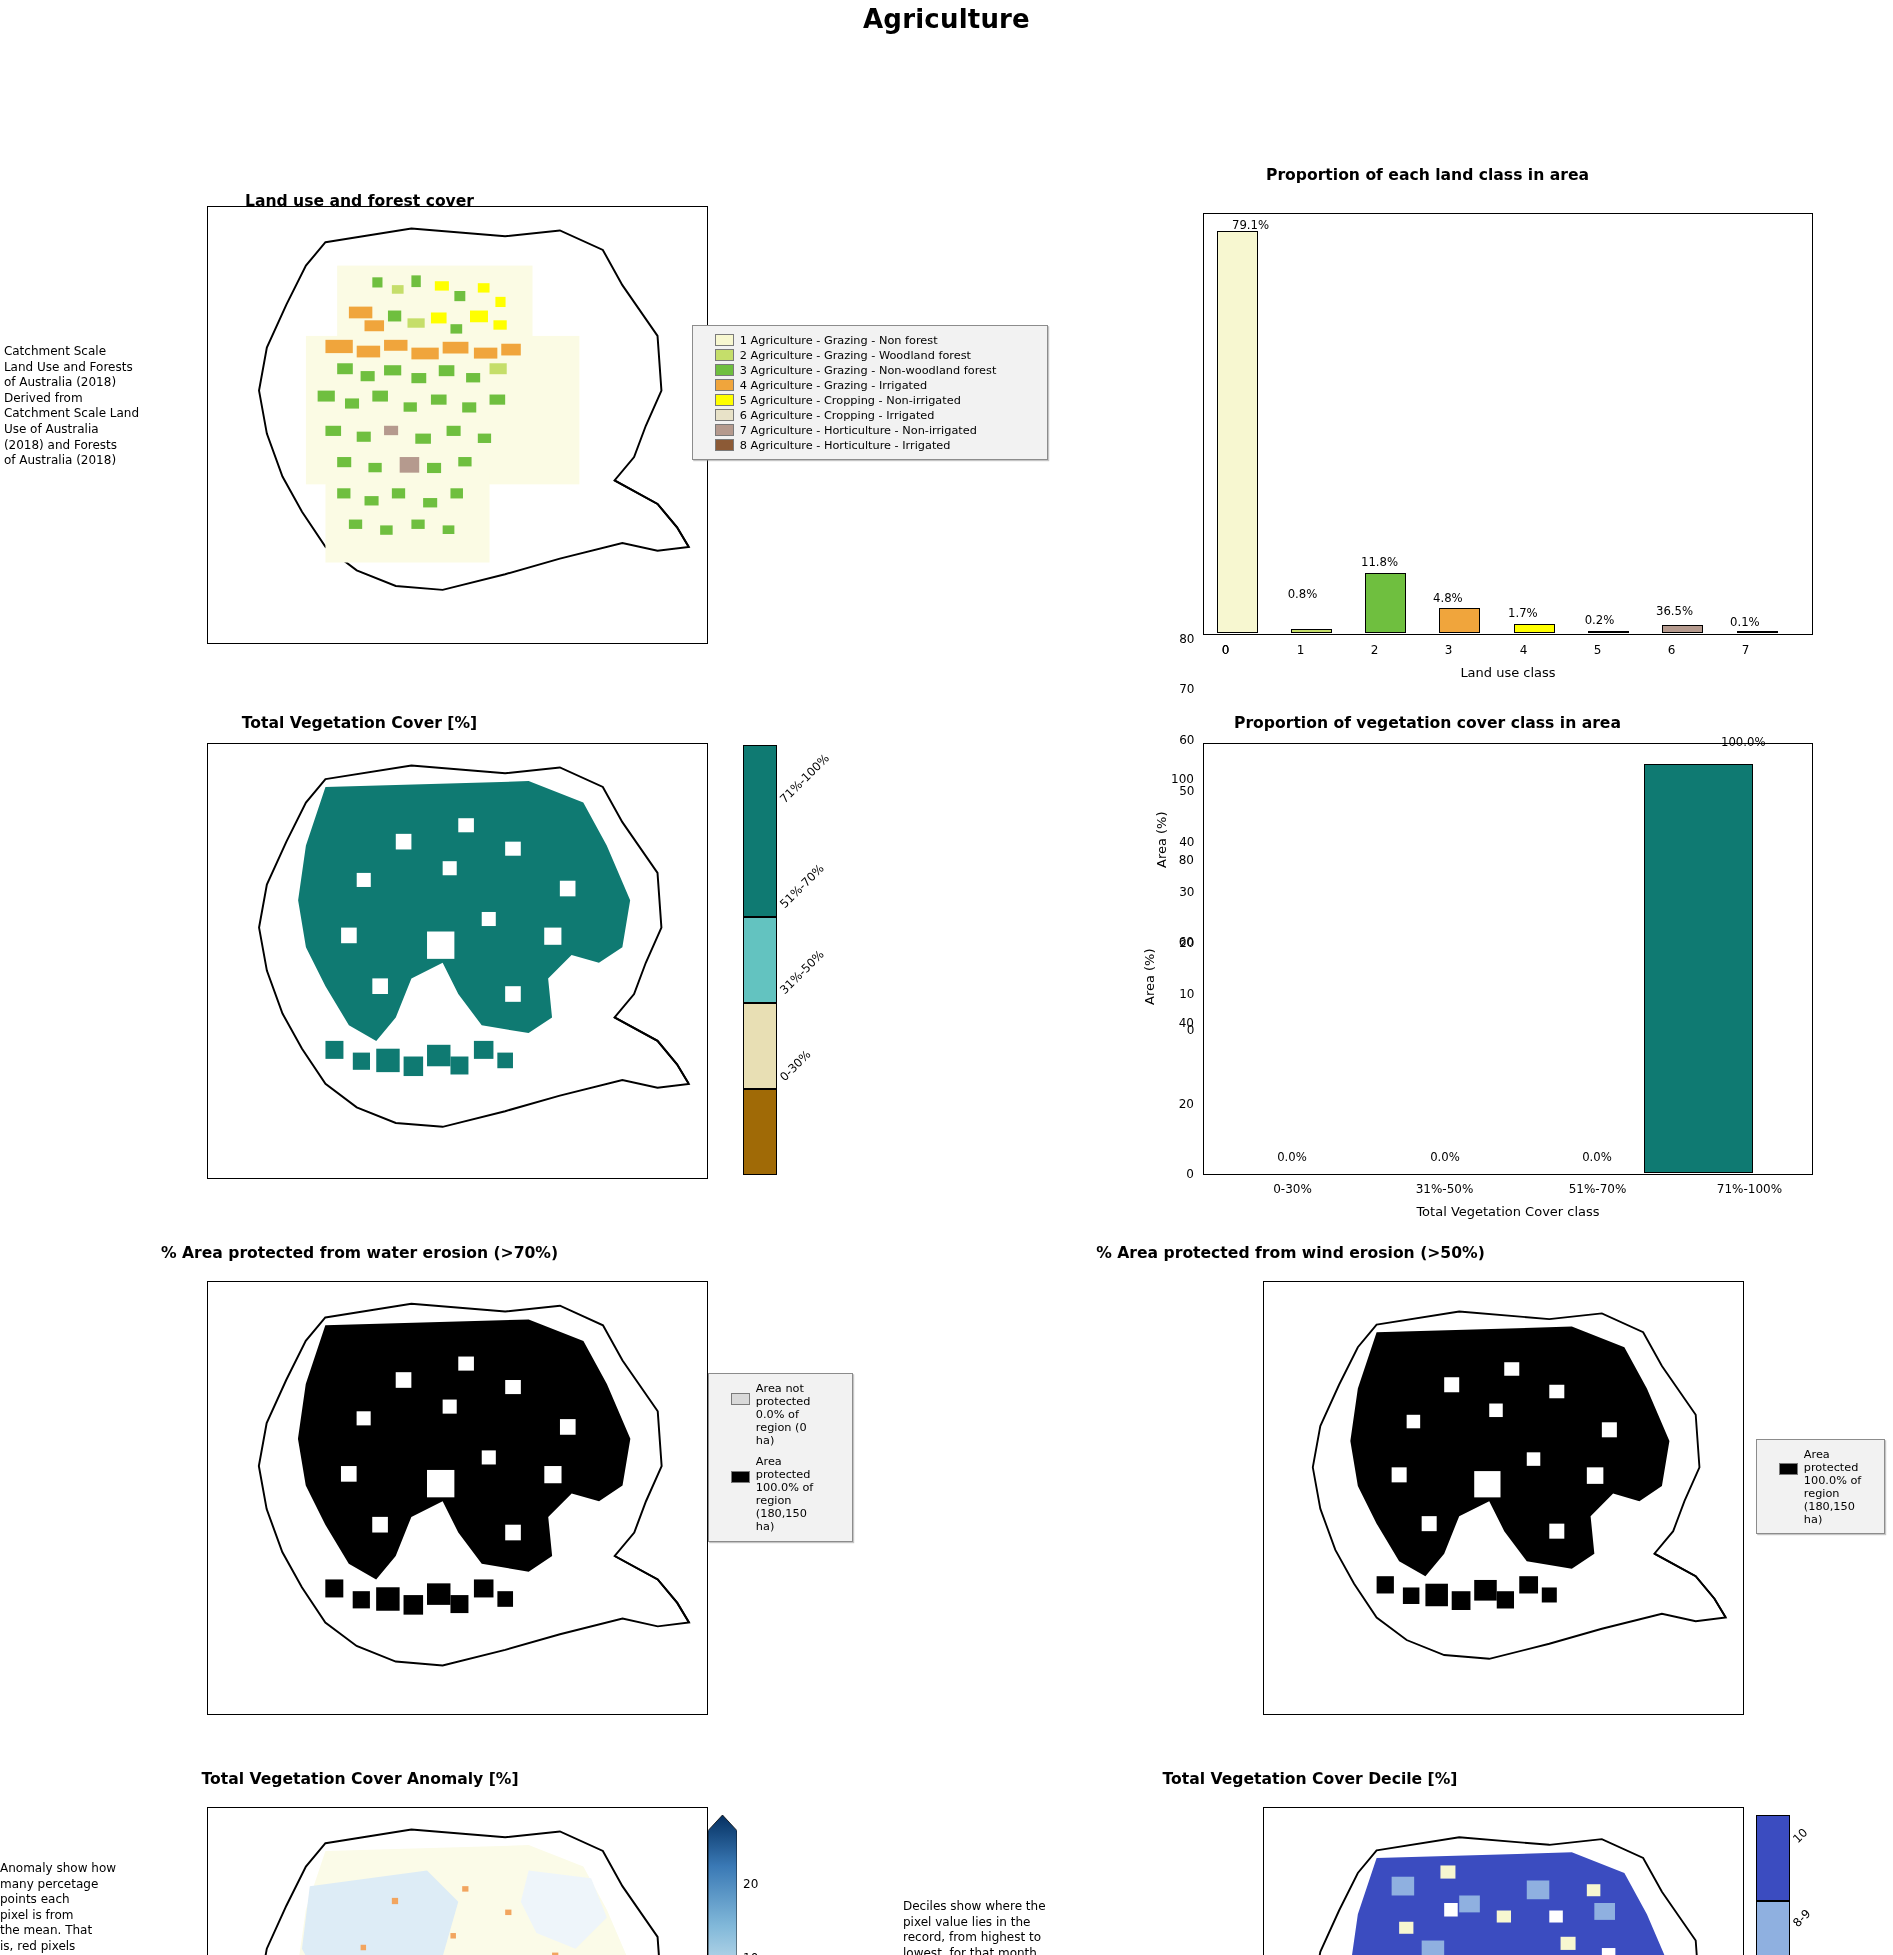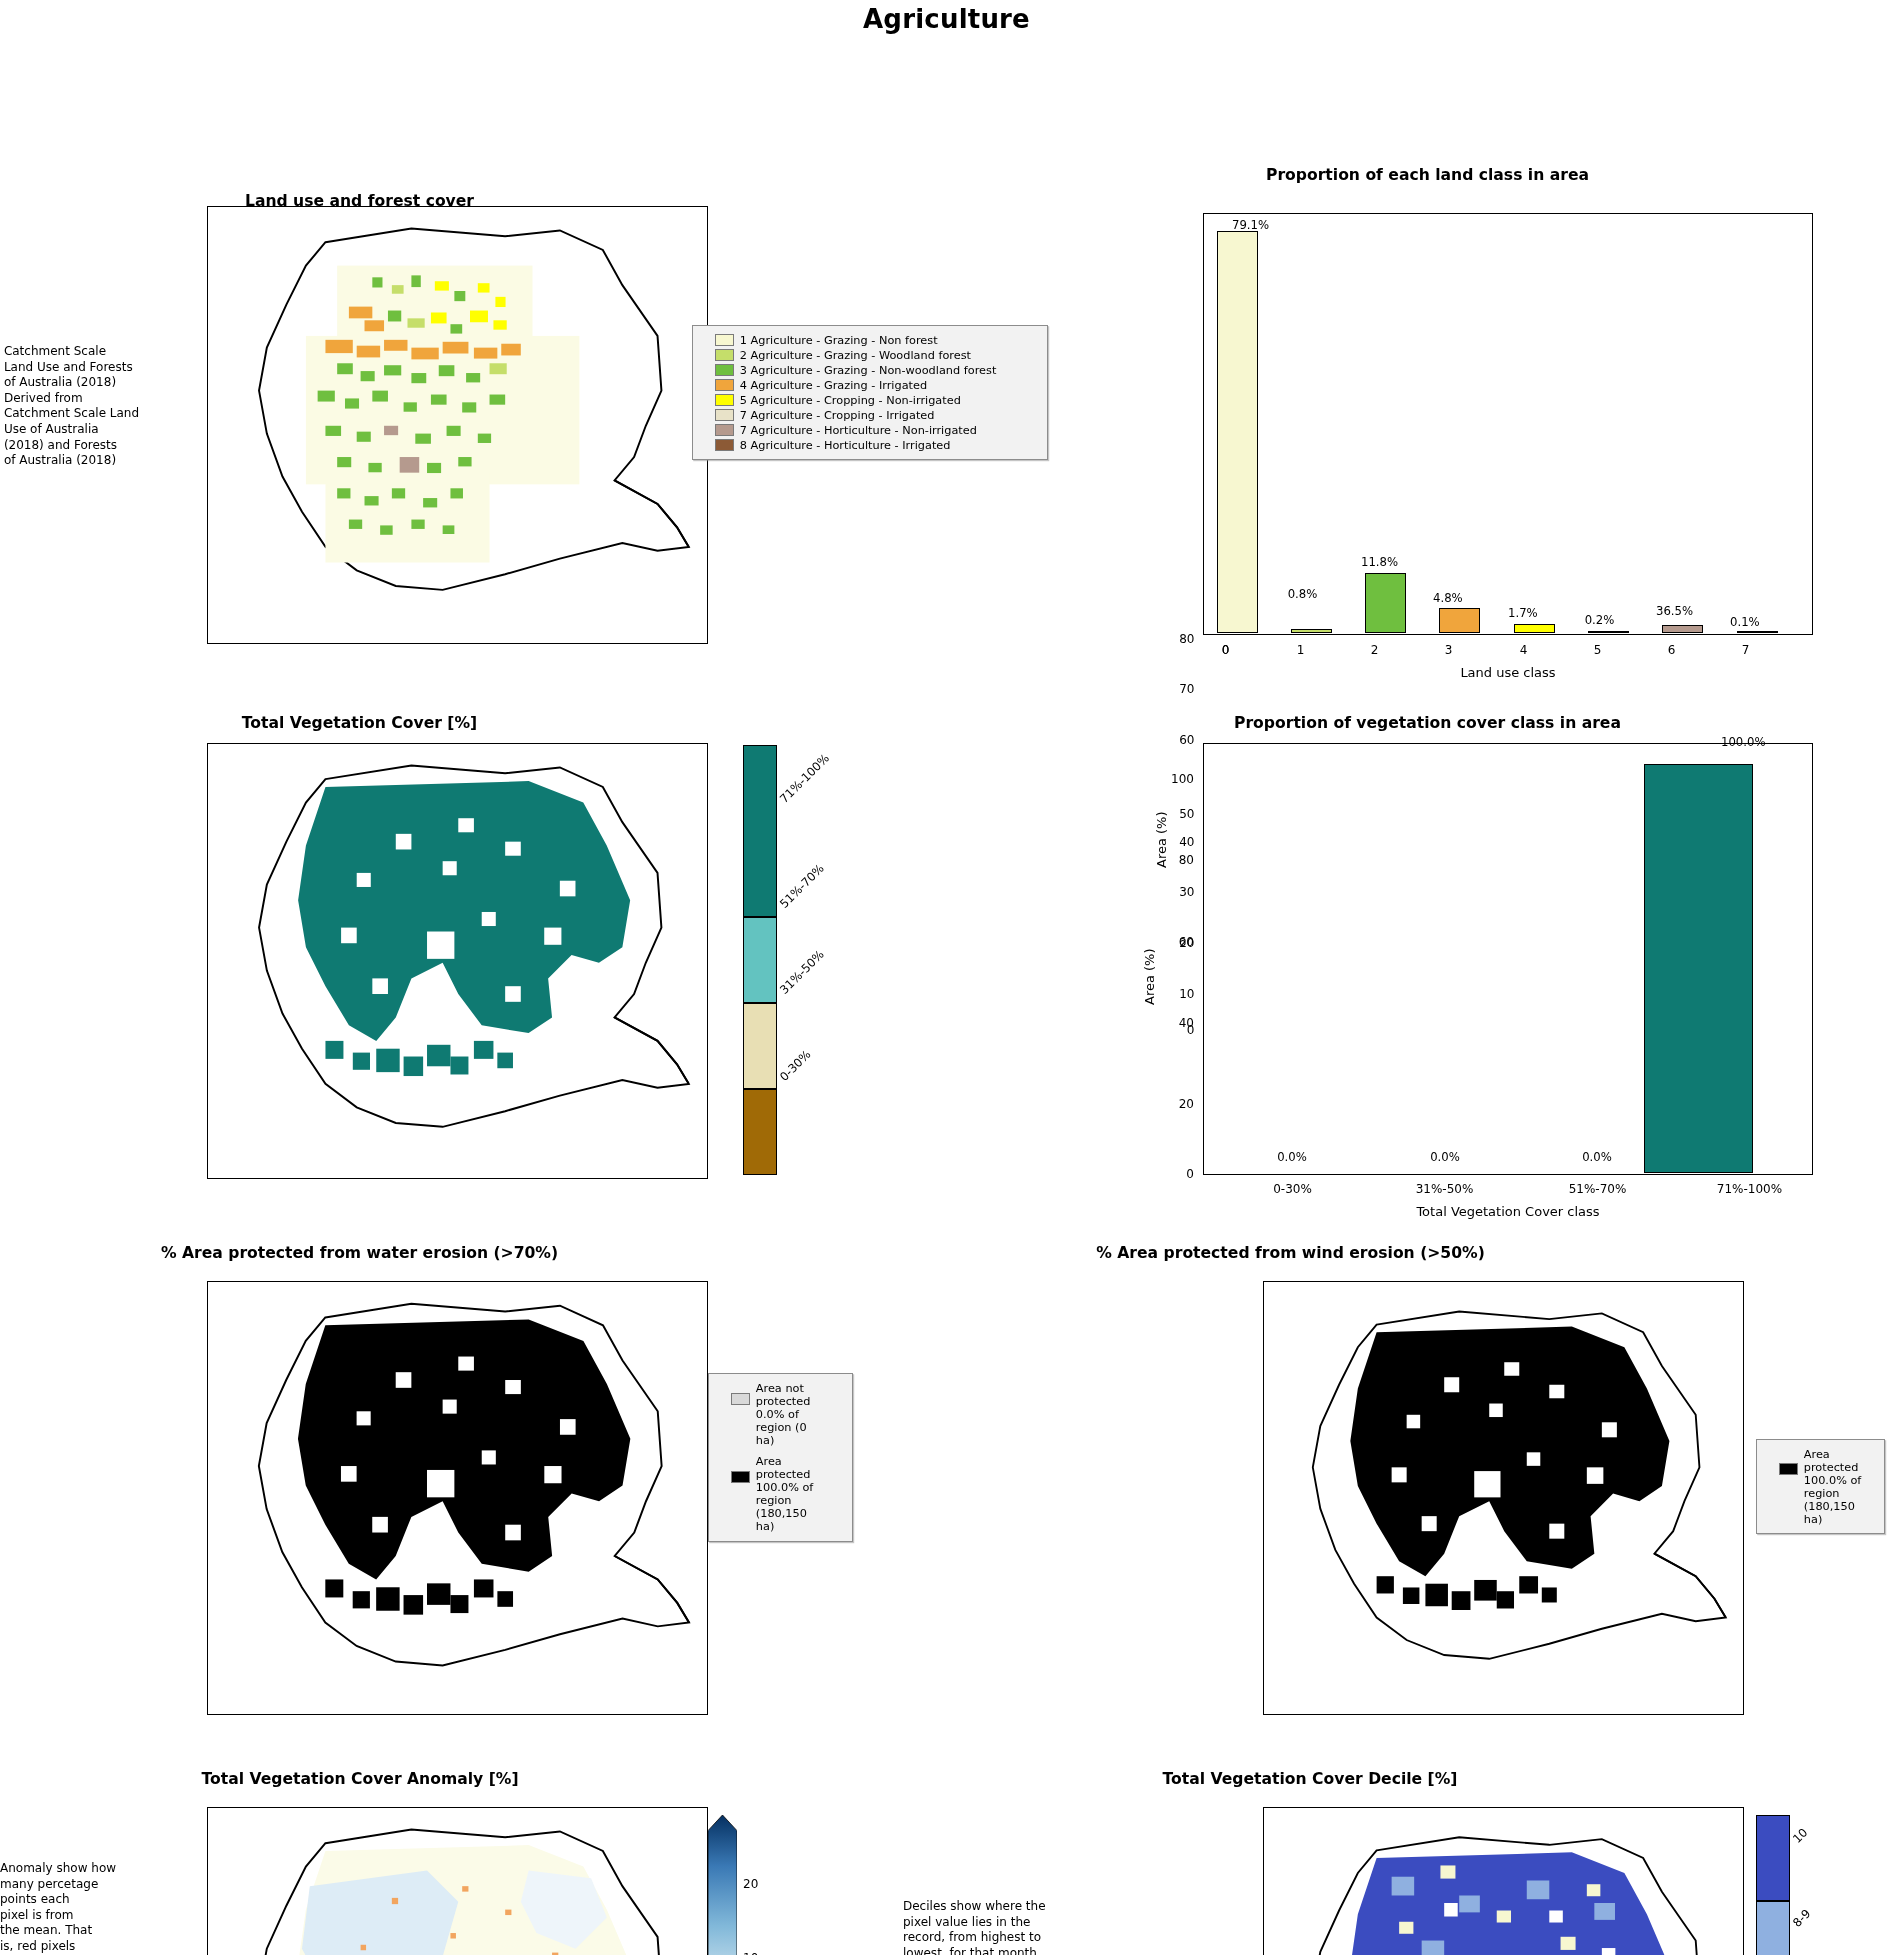--- a/index.html
+++ b/index.html
@@ -146,21 +146,21 @@
   <div class="legend-row">
     <span class="legend-swatch" style="background:#f0a53c"></span>
     <span>4 Agriculture - Grazing - Irrigated</span>
   </div>
   <div class="legend-row">
     <span class="legend-swatch" style="background:#ffff00"></span>
     <span>5 Agriculture - Cropping - Non-irrigated</span>
   </div>
   <div class="legend-row">
     <span class="legend-swatch" style="background:#e8e2c8"></span>
-    <span>7 Agriculture - Cropping - Irrigated</span>
+    <span>6 Agriculture - Cropping - Irrigated</span>
   </div>
   <div class="legend-row">
     <span class="legend-swatch" style="background:#b59a8e"></span>
     <span>7 Agriculture - Horticulture - Non-irrigated</span>
   </div>
   <div class="legend-row">
     <span class="legend-swatch" style="background:#8c5a36"></span>
     <span>8 Agriculture - Horticulture - Irrigated</span>
   </div>
 </div>
@@ -173,21 +173,21 @@
   <div class="bar" style="left:235px; bottom:1.2px; width:41px; height:25px; background:#f0a53c;"></div>
   <div class="bar" style="left:310px; bottom:1.2px; width:41px; height:9px; background:#ffff00;"></div>
   <div class="bar" style="left:384px; bottom:1.2px; width:41px; height:1.6px; background:#e8e2c8;"></div>
   <div class="bar" style="left:458px; bottom:1.2px; width:41px; height:8.2px; background:#b59a8e;"></div>
   <div class="bar" style="left:533px; bottom:1.2px; width:41px; height:1.2px; background:#8c5a36;"></div>
 </div>
 
 <div class="tick" style="left:1171px; top:632px; width:23.5px; text-align:right;">80</div>
 <div class="tick" style="left:1171px; top:682px; width:23.5px; text-align:right;">70</div>
 <div class="tick" style="left:1171px; top:733px; width:23.5px; text-align:right;">60</div>
-<div class="tick" style="left:1171px; top:784px; width:23.5px; text-align:right;margin-top:23px;">50</div>
+<div class="tick" style="left:1171px; top:784px; width:23.5px; text-align:right;">50</div>
 <div class="tick" style="left:1171px; top:835px; width:23.5px; text-align:right;">40</div>
 <div class="tick" style="left:1171px; top:885px; width:23.5px; text-align:right;">30</div>
 <div class="tick" style="left:1171px; top:936px; width:23.5px; text-align:right;">20</div>
 <div class="tick" style="left:1171px; top:987px; width:23.5px; text-align:right;">10</div>
 <div class="tick" style="left:1171px; top:1023px; width:23.5px; text-align:right;">0</div>
 <div class="ylabel-rot" style="left:1154px; top:868px;">Area (%)</div>
 
 <div class="tick" style="left:1203px; top:643px; width:45px; text-align:center; top:643px;">0</div>
 
 <div class="tick" style="left:1203px; top:643px; width:45px; text-align:center;">0</div>

